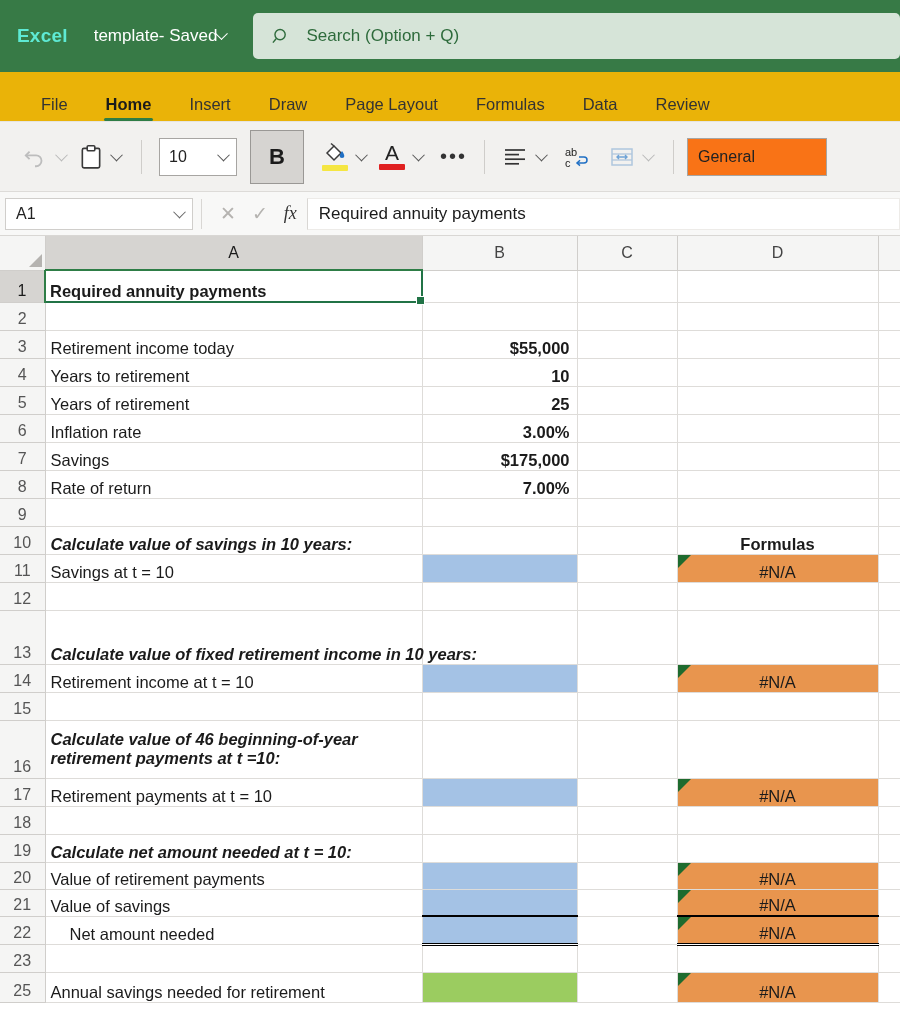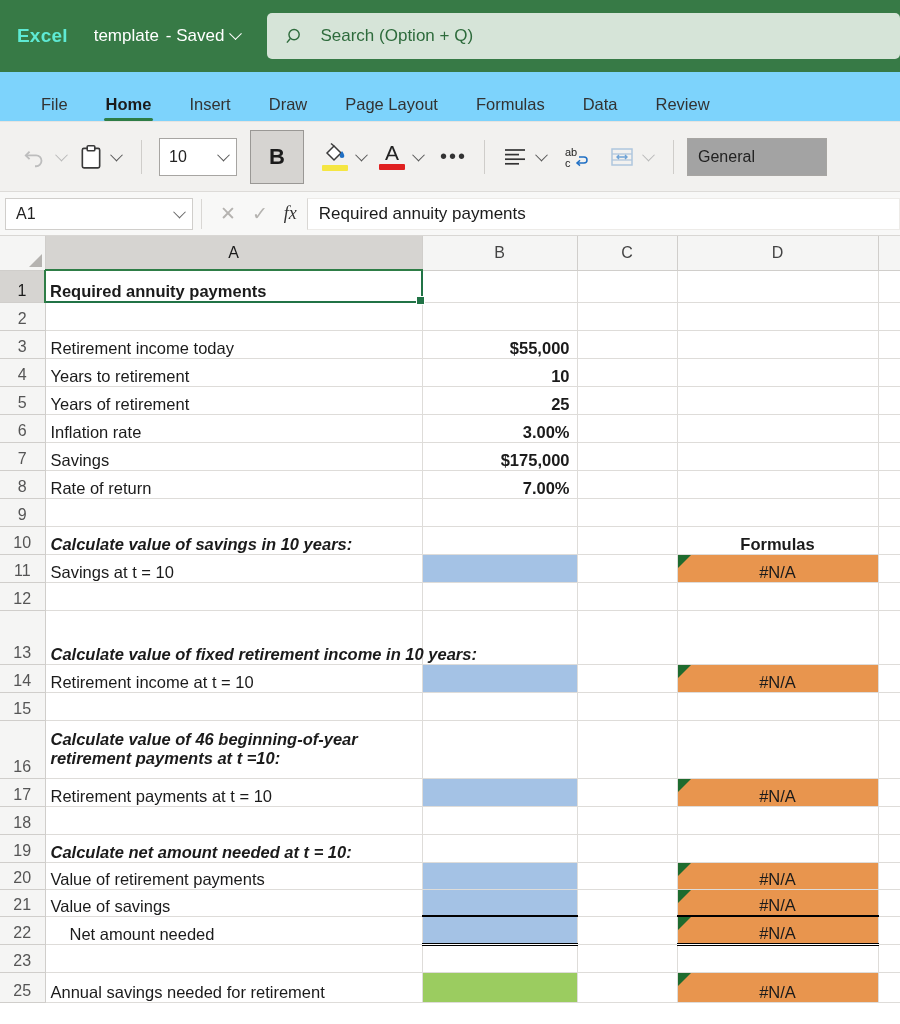--- a/index.html
+++ b/index.html
@@ -23,21 +23,20 @@
     font-size: 19px;
     font-weight: bold;
     letter-spacing: .2px;
   }
   .doc-title {
     color: #ffffff;
     font-size: 17px;
     margin-left: 26px;
     display: flex;
     align-items: center;
-    gap: 7px;
     white-space: nowrap;
   }
   .chev-sm {
     display: inline-block;
     width: 9px; height: 9px;
     border-right: 1.6px solid #ffffff;
     border-bottom: 1.6px solid #ffffff;
     transform: rotate(45deg) translate(-2px,-2px);
   }
   .searchbox {
@@ -49,21 +48,21 @@
     display: flex;
     align-items: center;
     padding-left: 19px;
     gap: 15px;
   }
   .search-text { color: #2E6B3C; font-size: 17px; }
 
   
   .ribbon-tabs {
     height: 50px;
-    background: #7dd3fc;
+    background: #eab308;
     display: flex;
     align-items: flex-end;
     padding-left: 22px;
     gap: 0px;
     border-bottom: 1px solid #E6E4E1;
   }
   .rtab {
     font-size: 16.5px;
     color: #333333;
     padding: 0 19px 7px 19px;
@@ -121,21 +120,21 @@
   .bold-box {
     width: 54px; height: 54px;
     background: #D6D4D1;
     border: 1px solid #9A9895;
     display: flex; align-items: center; justify-content: center;
     font-size: 22px; font-weight: bold; color: #1b1b1b;
     margin-left: 11px;
   }
   .fmt-box {
     width: 140px; height: 38px;
-    background: #a3a3a3;
+    background: #f97316;
     border: 1px solid #A7A5A2;
     display: flex; align-items: center;
     padding-left: 10px;
     font-size: 16px; color: #222;
   }
   .icon-underline { width: 26px; height: 6px; border-radius: 1px; margin-top: 1px; }
   .stacked-icon { display: flex; flex-direction: column; align-items: center; }
 
   
   .formulabar {

